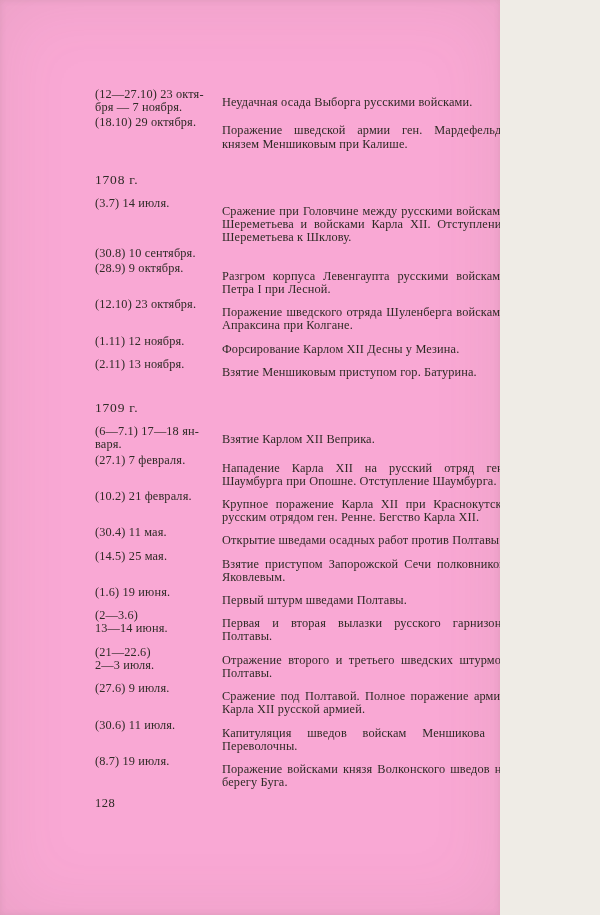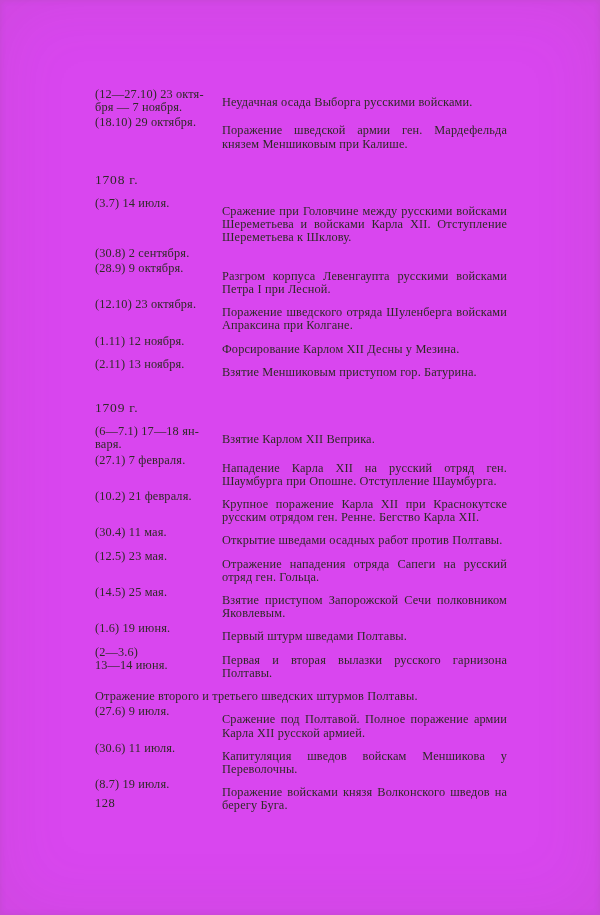--- a/index.html
+++ b/index.html
@@ -5,23 +5,23 @@
   * { margin: 0; padding: 0; box-sizing: border-box; }
 
   html, body {
     width: 600px;
     height: 915px;
     background: #efece6;
   }
 
   .page {
     position: relative;
-    width: 600px;
+    width: 500px;
     height: 915px;
-    background: #d946ef;
+    background: #f9a8d4;
     box-shadow: inset 0 0 70px rgba(110, 100, 80, 0.10), inset 0 0 6px rgba(90, 85, 70, 0.12);
     font-family: "Liberation Serif", "DejaVu Serif", serif;
     color: #2e2b26;
     overflow: hidden;
   }
 
   .chronology {
     position: absolute;
     left: 95px;
     top: 88px;
@@ -84,21 +84,21 @@
   </div>
 
   <h2 class="year-heading">1708 г.</h2>
 
   <div class="entry">
     <div class="date">(3.7) 14 июля.</div>
     <div class="desc">Сражение при Головчине между русскими войсками Шереметьева и войсками Карла XII. Отступление Шереметьева к Шклову.</div>
   </div>
 
   <div class="entry">
-    <div class="date">(30.8) 2 сентября.</div>
+    <div class="date">(30.8) 10 сентября.</div>
   </div>
 
   <div class="entry">
     <div class="date">(28.9) 9 октября.</div>
     <div class="desc">Разгром корпуса Левенгаупта русскими войсками Петра I при Лесной.</div>
   </div>
 
   <div class="entry">
     <div class="date">(12.10) 23 октября.</div>
     <div class="desc">Поражение шведского отряда Шуленберга войсками Апраксина при Колгане.</div>
@@ -130,42 +130,40 @@
   <div class="entry">
     <div class="date">(10.2) 21 февраля.</div>
     <div class="desc">Крупное поражение Карла XII при Краснокутске русским отрядом ген. Ренне. Бегство Карла XII.</div>
   </div>
 
   <div class="entry">
     <div class="date">(30.4) 11 мая.</div>
     <div class="desc">Открытие шведами осадных работ против Полтавы.</div>
   </div>
 
-  <div class="entry">
-    <div class="date">(12.5) 23 мая.</div>
-    <div class="desc">Отражение нападения отряда Сапеги на русский отряд ген. Гольца.</div>
-  </div>
 
   <div class="entry">
     <div class="date">(14.5) 25 мая.</div>
     <div class="desc">Взятие приступом Запорожской Сечи полковником Яковлевым.</div>
   </div>
 
   <div class="entry">
     <div class="date">(1.6) 19 июня.</div>
     <div class="desc">Первый штурм шведами Полтавы.</div>
   </div>
 
   <div class="entry">
     <div class="date">(2—3.6)
 13—14 июня.</div>
     <div class="desc">Первая и вторая вылазки русского гарнизона Полтавы.</div>
   </div>
 
   <div class="entry">
+    <div class="date">(21—22.6)
+2—3 июля.</div>
     <div class="desc">Отражение второго и третьего шведских штурмов Полтавы.</div>
   </div>
 
   <div class="entry">
     <div class="date">(27.6) 9 июля.</div>
     <div class="desc">Сражение под Полтавой. Полное поражение армии Карла XII русской армией.</div>
   </div>
 
   <div class="entry">
     <div class="date">(30.6) 11 июля.</div>

